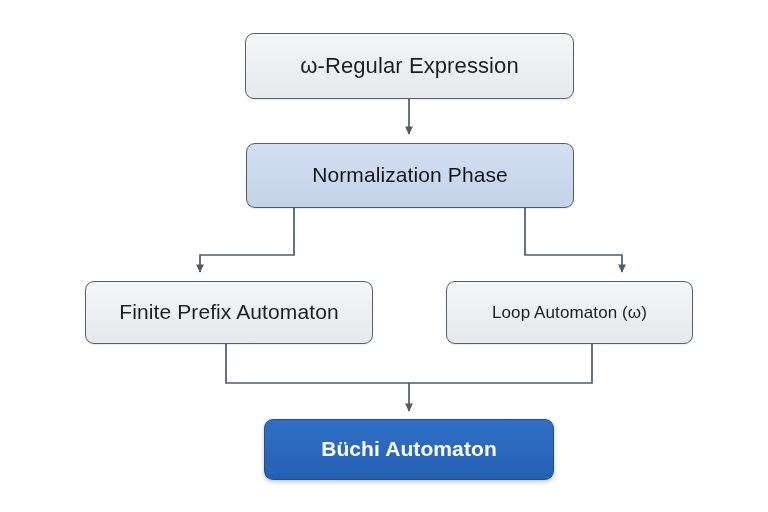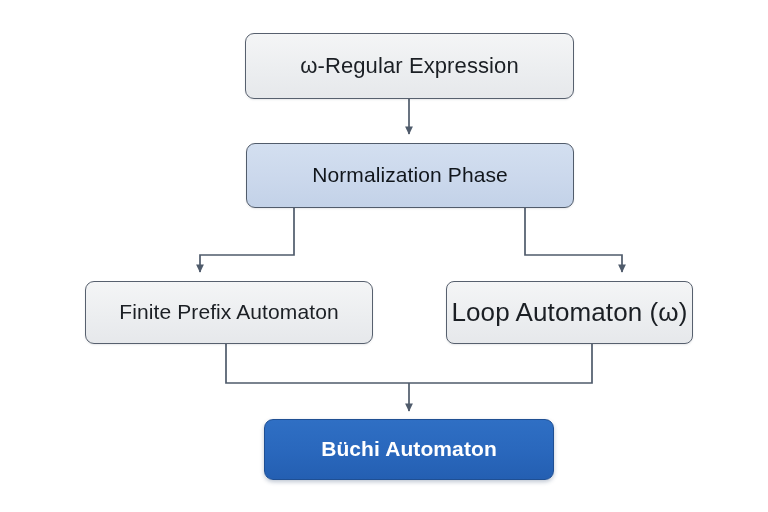--- a/index.html
+++ b/index.html
@@ -73,22 +73,21 @@
     font-size: 21px;
   }
   #node-finite-prefix-automaton {
     left: 85px; top: 281px;
     width: 288px; height: 63px;
     font-size: 21px;
   }
   #node-loop-automaton {
     left: 446px; top: 281px;
     width: 247px; height: 63px;
-    font-size: 26px;
-    border-radius: 8px;
+    font-size: 17px;
   }
   #node-buchi-automaton {
     left: 264px; top: 419px;
     width: 290px; height: 61px;
     font-size: 21px;
     font-weight: bold;
   }
 </style>
 </head>
 <body>

